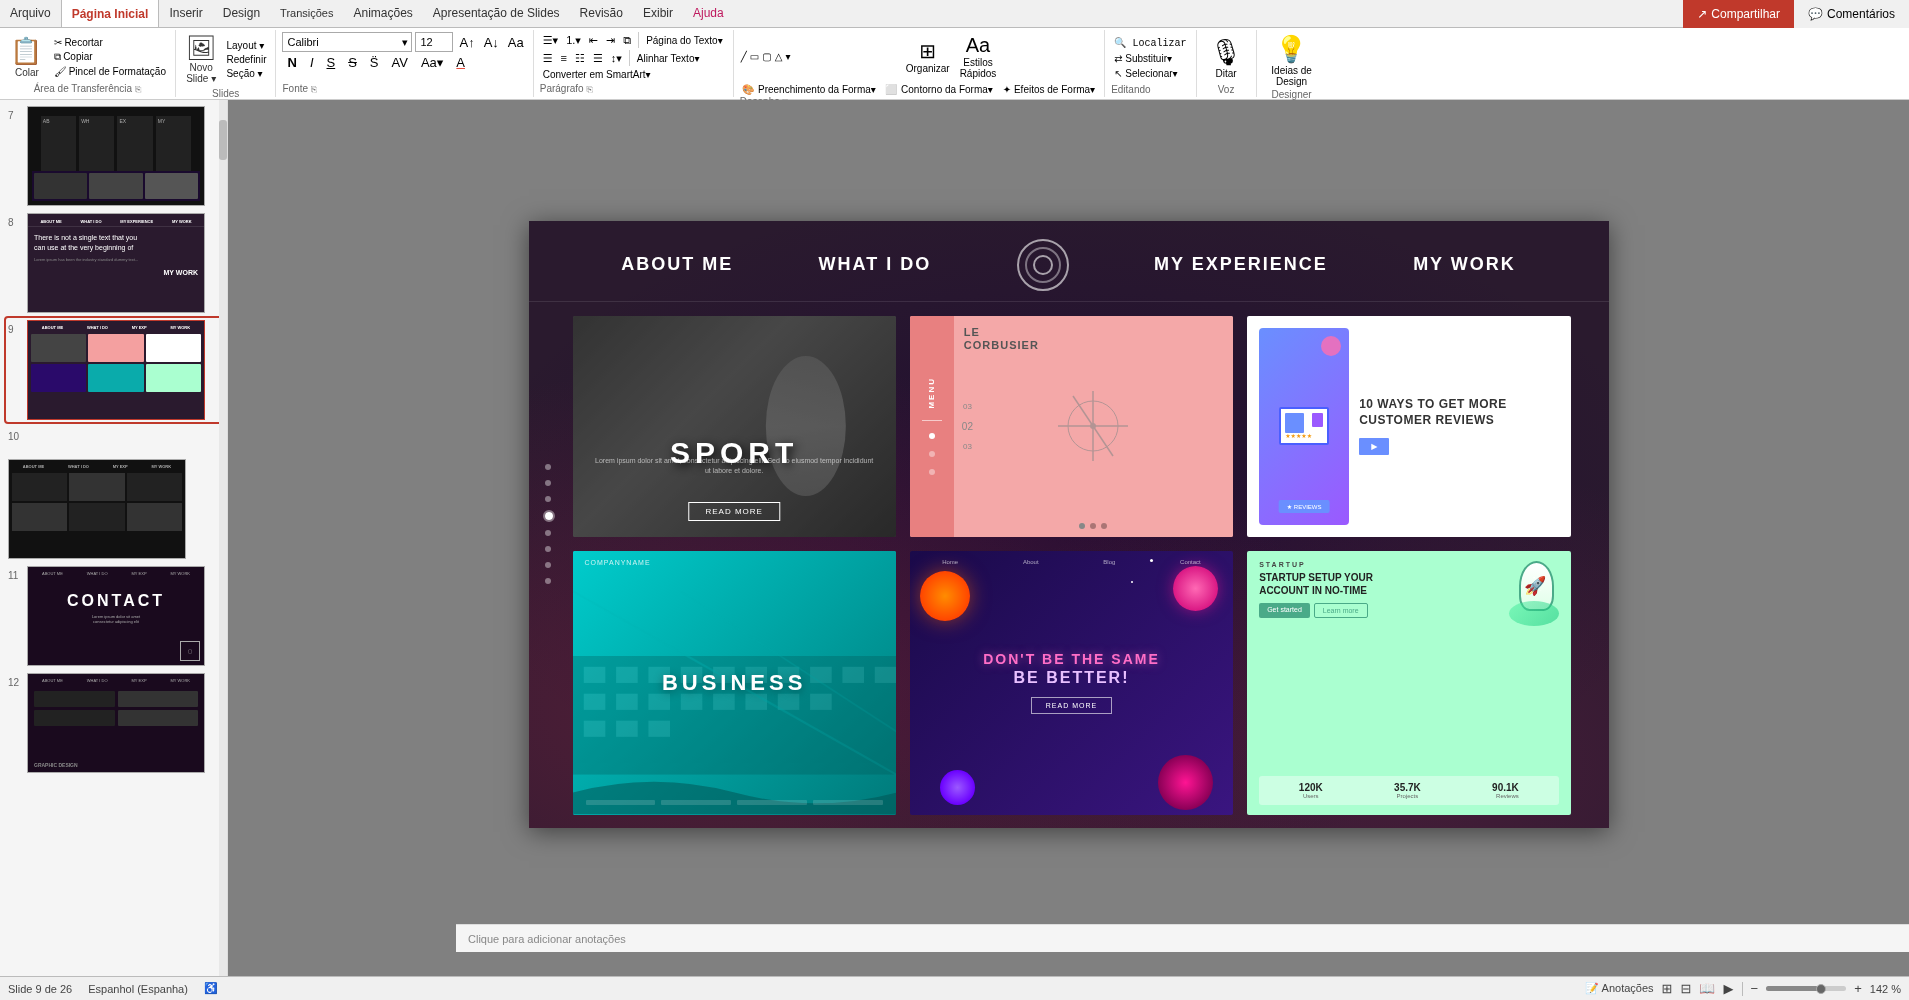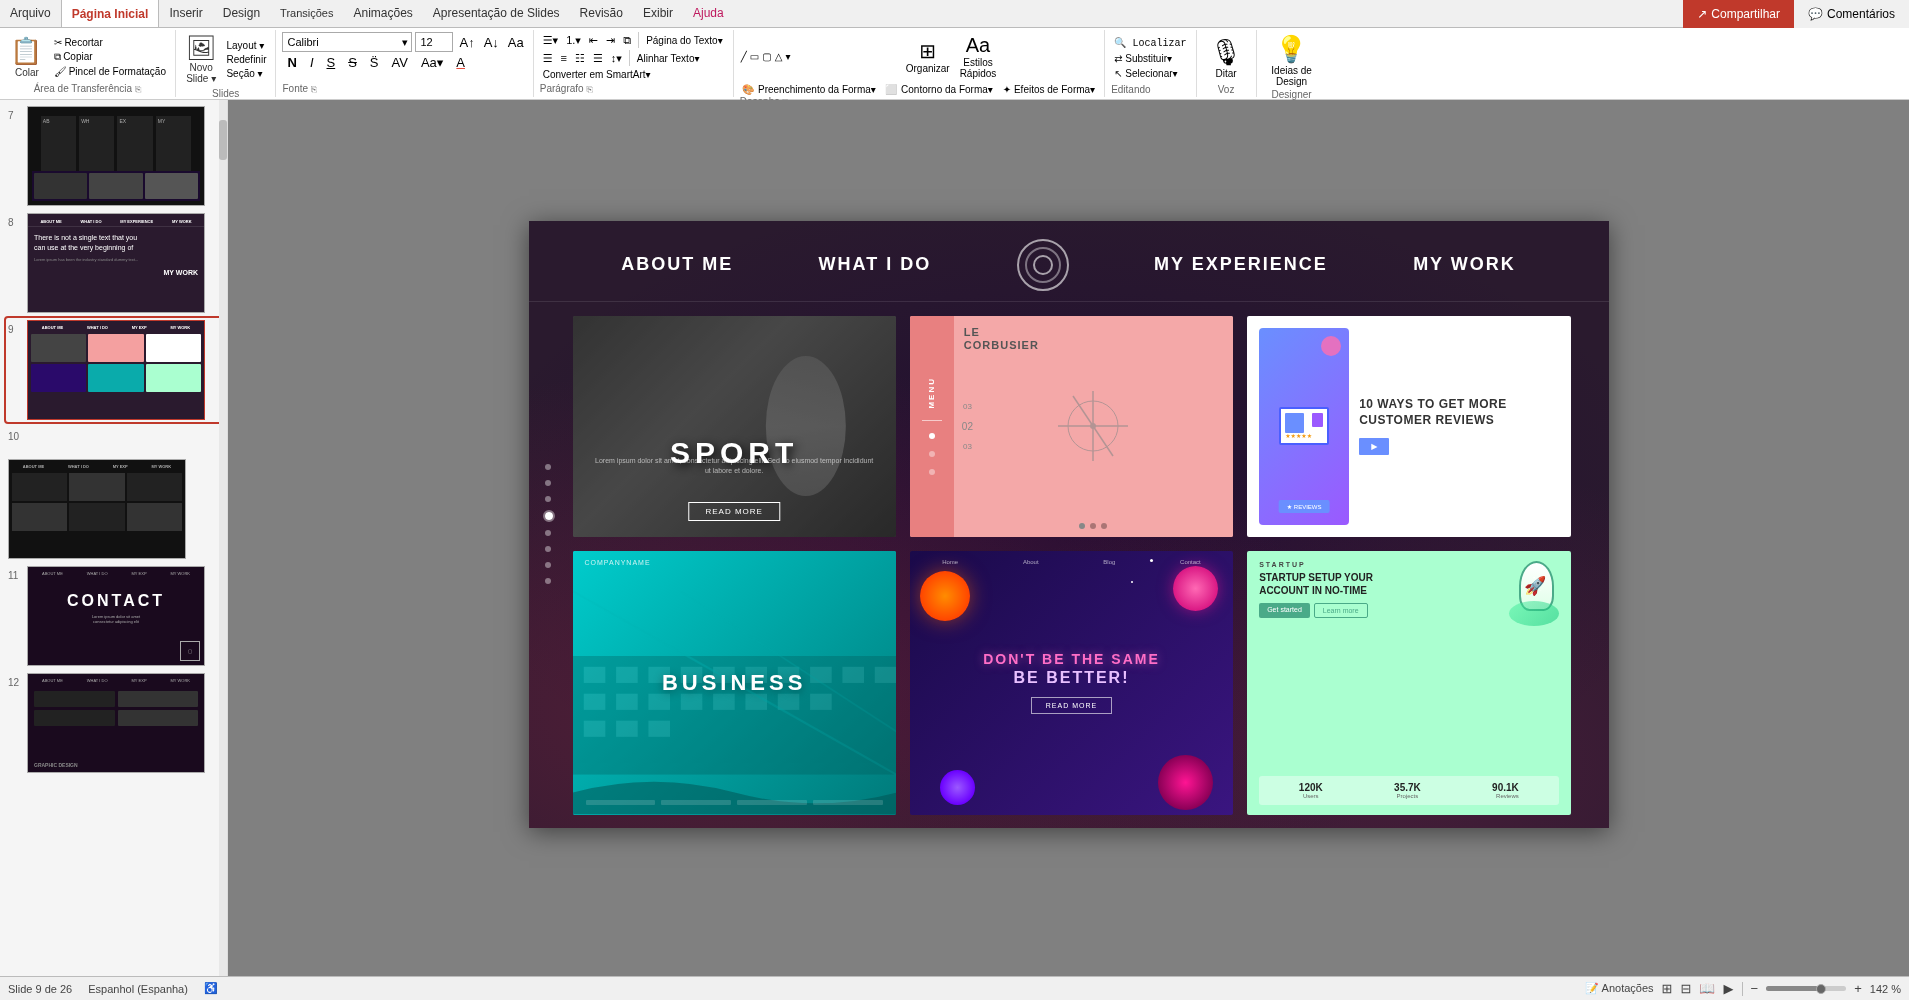--- a/index.html
+++ b/index.html
@@ -536,20 +536,23 @@
             <div style="text-align:right;">
               <div style="font-size:10px; font-weight:900; color:#222;">90.1K</div>
               <div style="font-size:6px; color:#666;">Reviews</div>
             </div>
           </div>
         </div>
 
       </div>
     </div>
 
+    <div style="position:absolute; bottom:24px; left:228px; right:0; height:28px; background:#f5f5f5; border-top:1px solid #ddd; display:flex; align-items:center; padding:0 12px; font-size:11px; color:#888;">
+      <span>Clique para adicionar anotações</span>
+    </div>
 
   </div>
 </div>
 
 <div style="background:#f0f0f0; border-top:1px solid #bbb; height:24px; display:flex; align-items:center; padding:0 8px; font-size:11px; color:#444; gap:16px; position:absolute; bottom:0; left:0; right:0; z-index:10;">
   <span>Slide 9 de 26</span>
   <span>Espanhol (Espanha)</span>
   <div style="cursor:pointer;">♿</div>
   <div style="margin-left:auto; display:flex; align-items:center; gap:8px;">
     <div style="cursor:pointer; font-size:11px; display:flex; align-items:center; gap:2px;">📝 Anotações</div>

